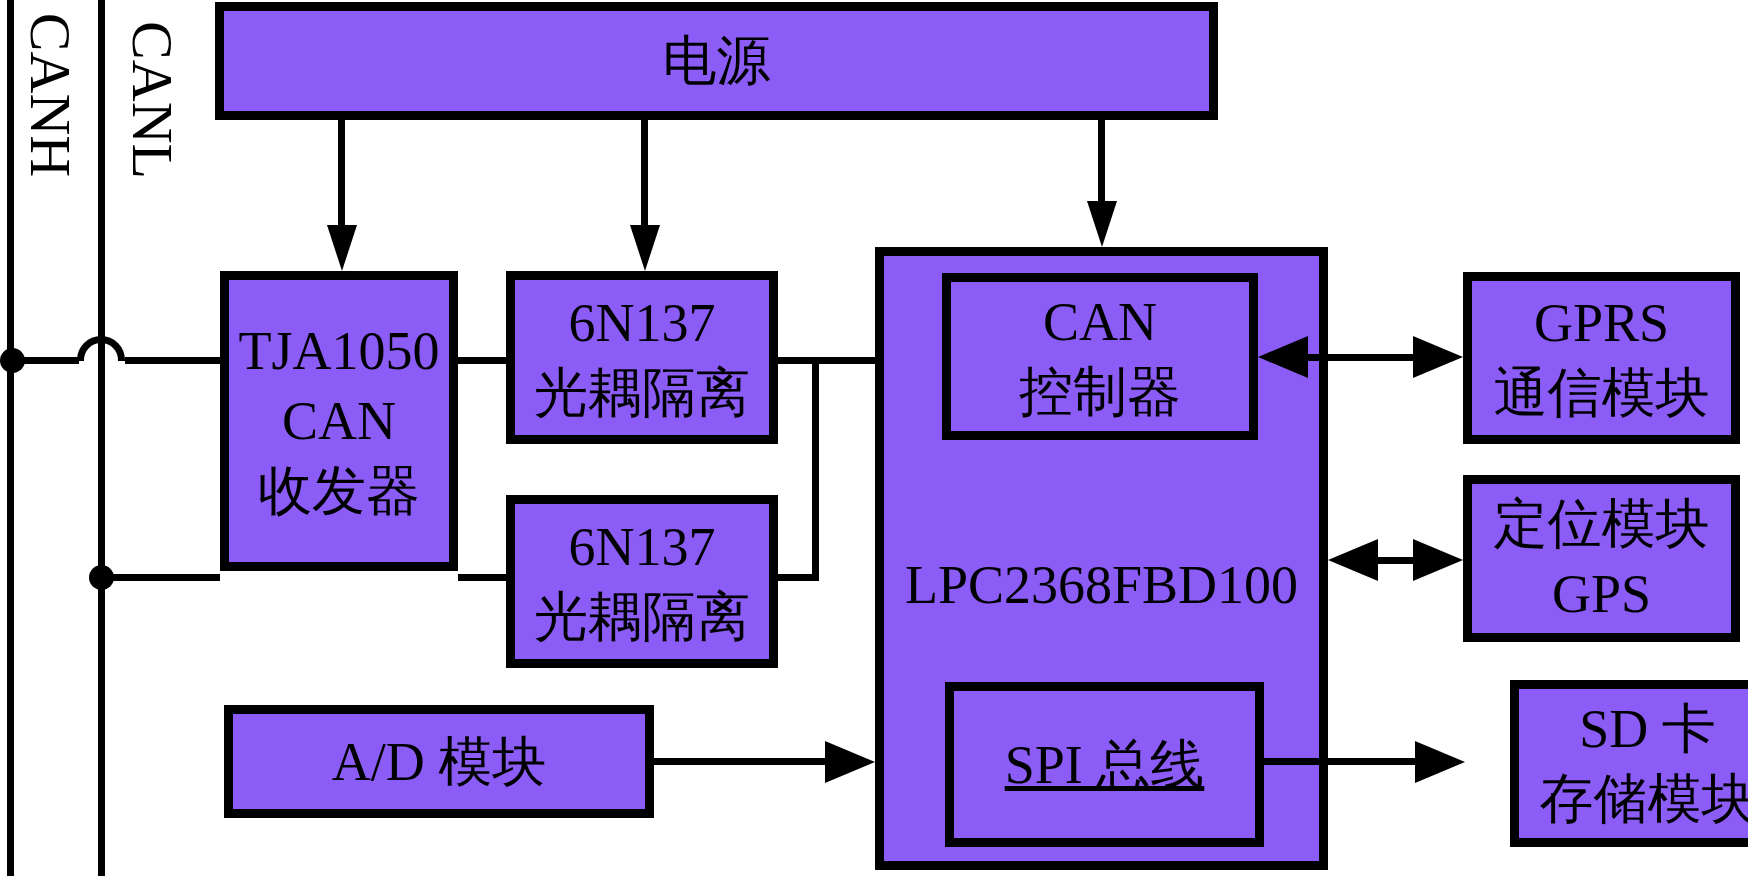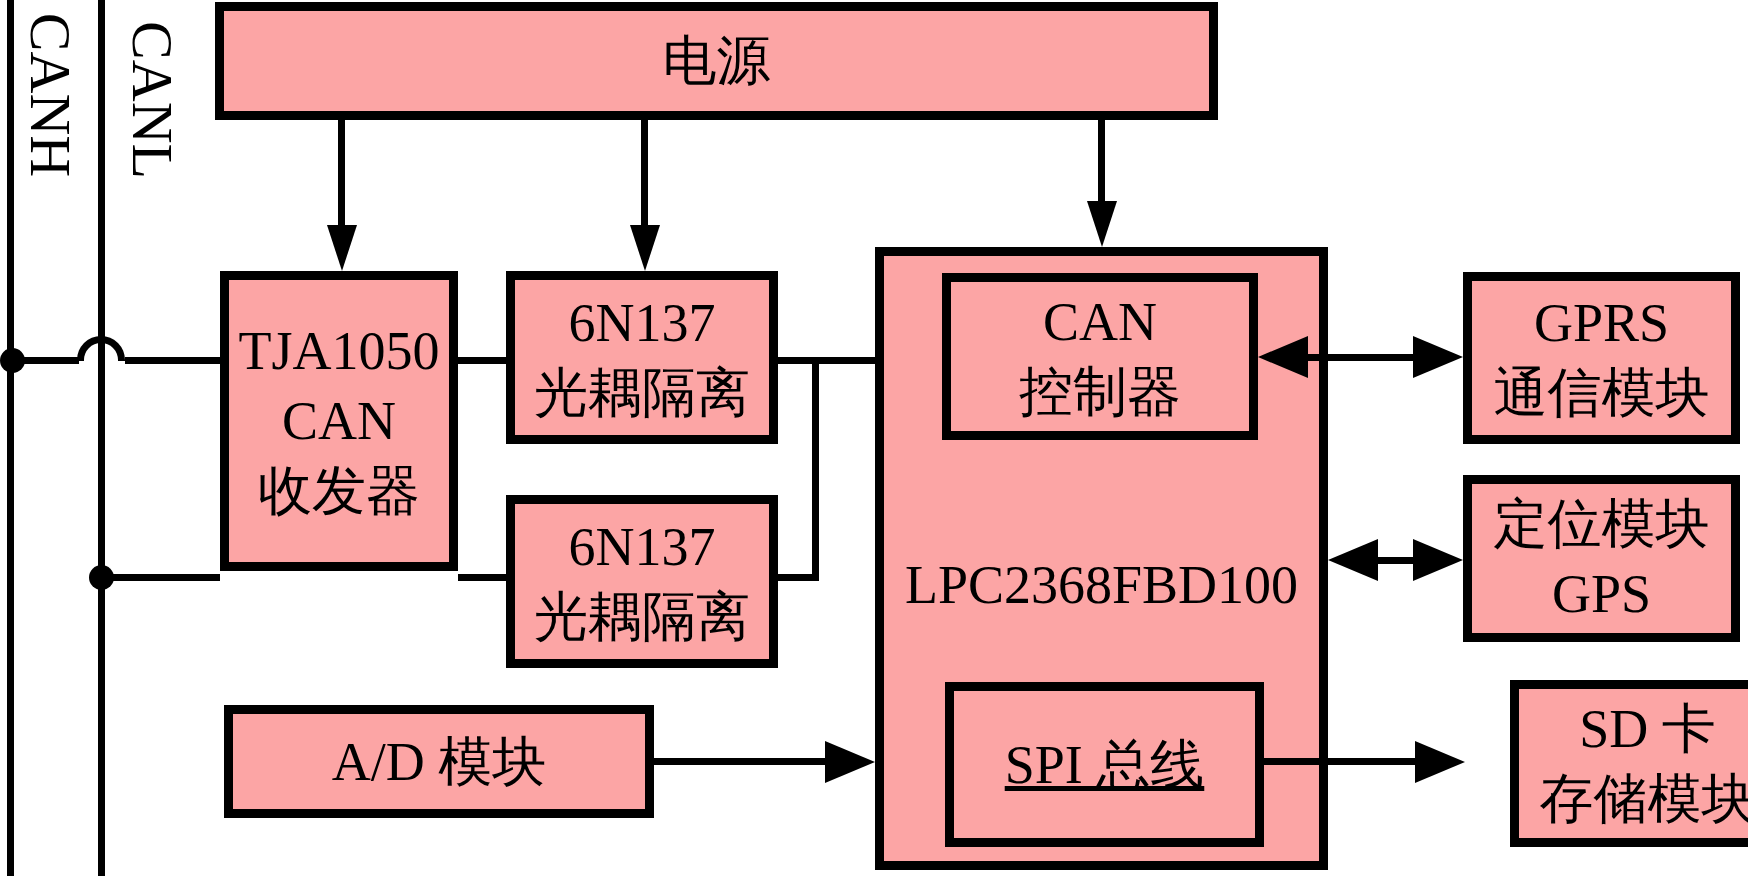--- a/index.html
+++ b/index.html
@@ -8,21 +8,21 @@
     width:1748px;height:876px;
     background:#ffffff;
     overflow:hidden;
     font-family:"Liberation Serif","DejaVu Serif",serif;
     color:#000;
   }
   .box{
     position:absolute;
     box-sizing:border-box;
     border:9px solid #000;
-    background:#fca5a5;
+    background:#8b5cf6;
     display:flex;
     flex-direction:column;
     align-items:center;
     justify-content:center;
     text-align:center;
     font-size:54px;
     line-height:70px;
     white-space:nowrap;
   }
   .box span{display:block;}

